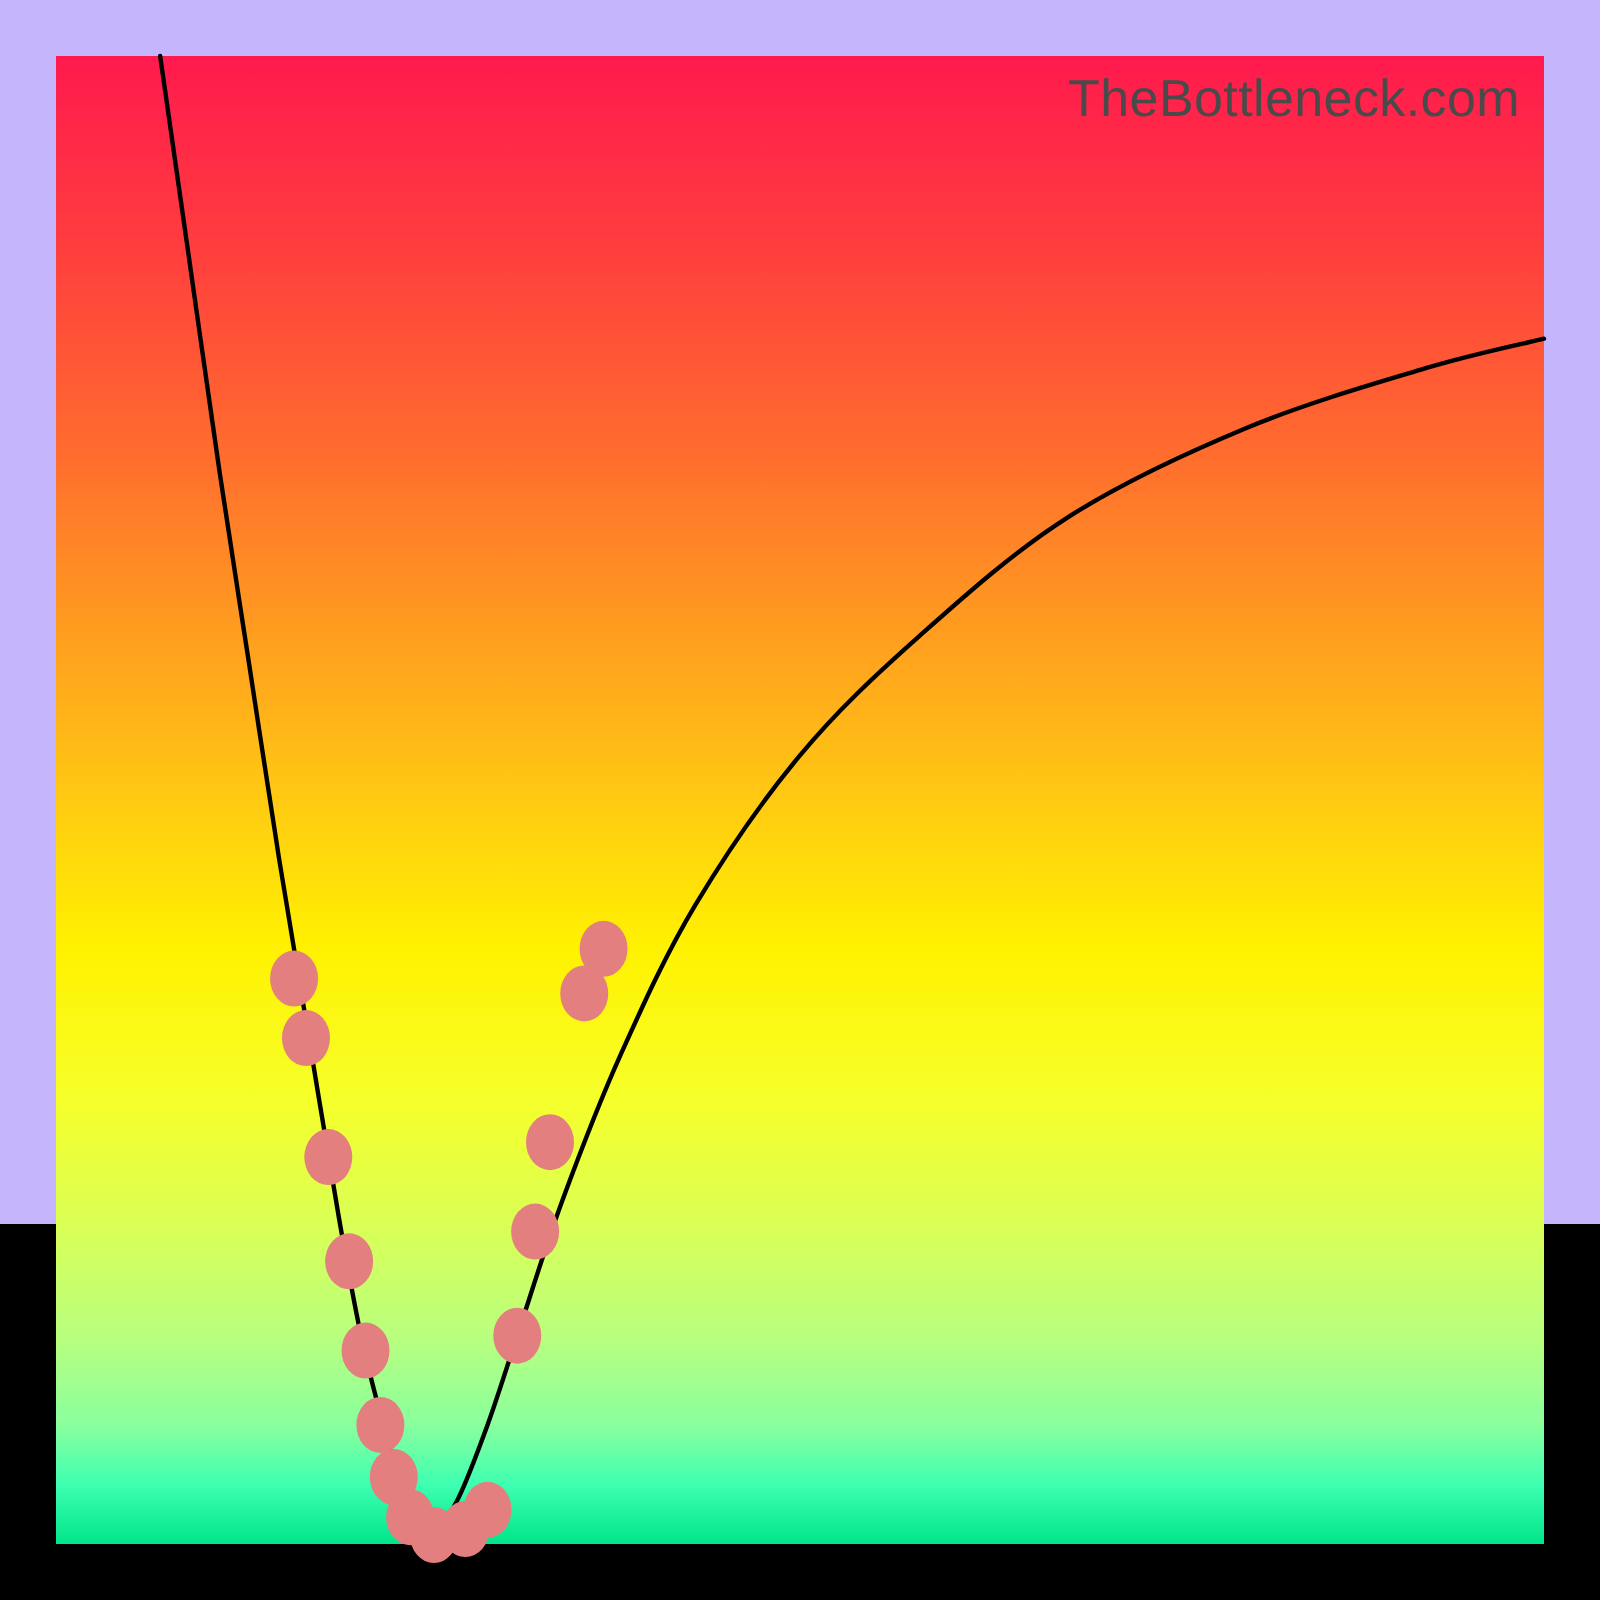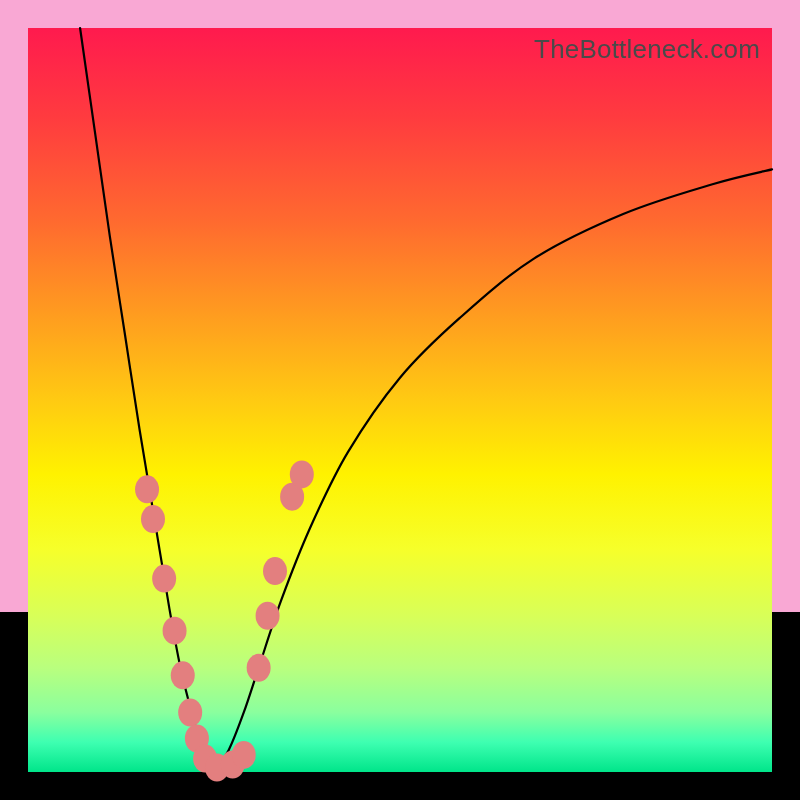--- a/index.html
+++ b/index.html
@@ -1,21 +1,21 @@
 <!DOCTYPE html>
 <html><head>
 <meta charset="utf-8">
 <style>
   * { margin: 0; padding: 0; box-sizing: border-box; }
   html, body { width: 800px; height: 800px; overflow: hidden; background: #000; }
   .frame {
     position: relative;
     width: 800px;
     height: 612px;
-    background: #f9a8d4;
+    background: #c4b5fd;
   }
   .plot-area {
     position: absolute;
     left: 28px;
     top: 28px;
     width: 744px;
     height: 744px;
     background: linear-gradient(to bottom,
       #ff1a4e 0%,
       #ff3b3f 12%,

